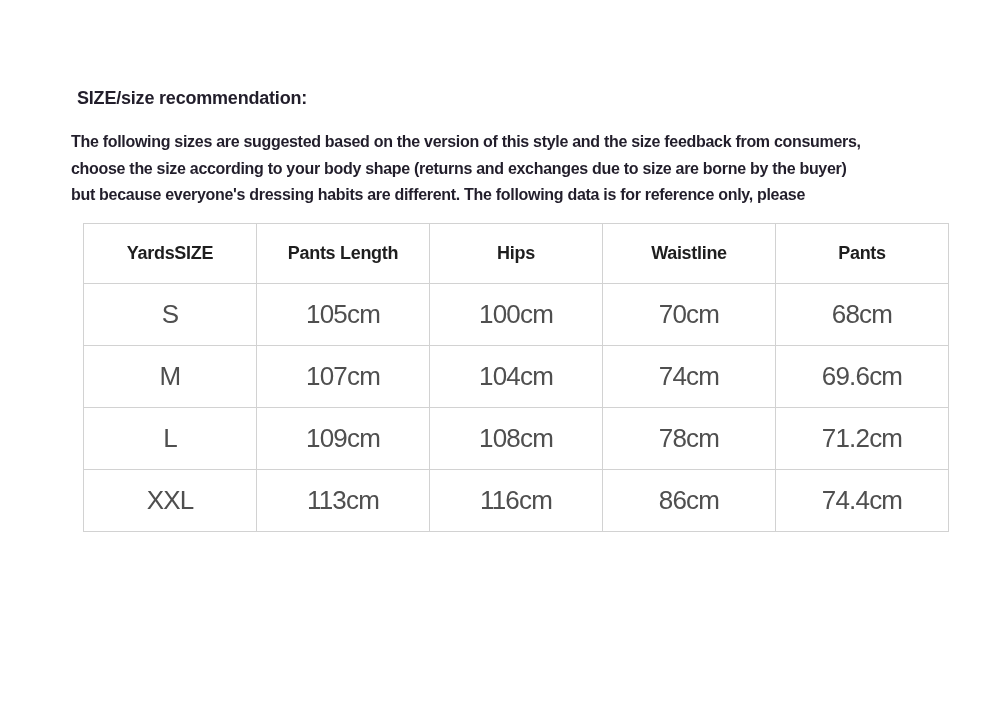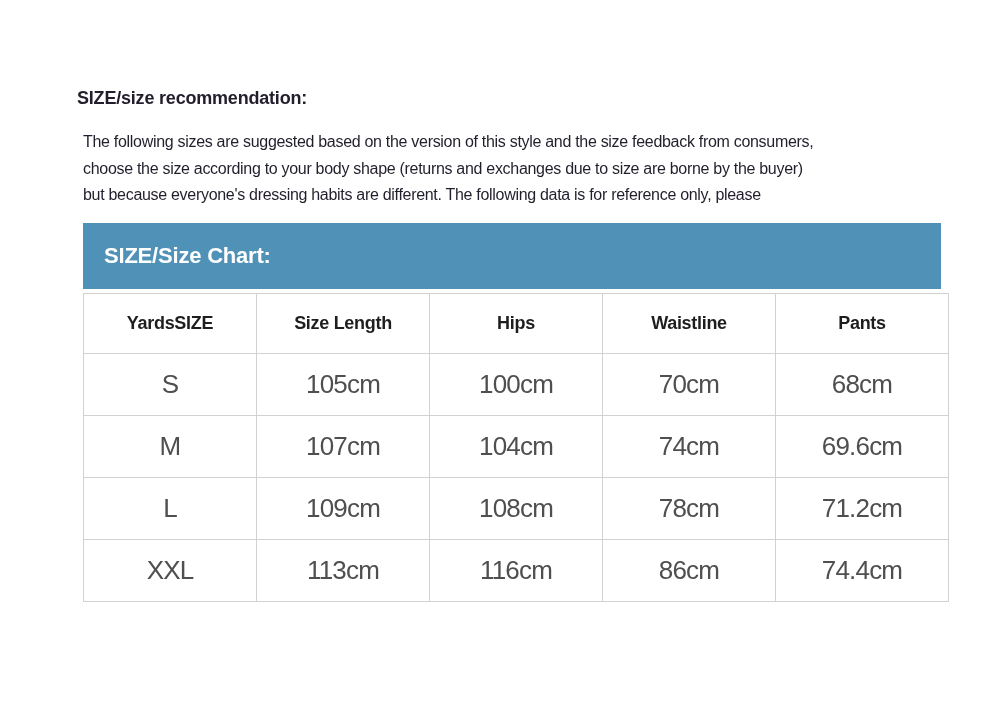--- a/index.html
+++ b/index.html
@@ -15,24 +15,24 @@
     position: absolute;
     left: 65px;
     top: 76px;
     font-size: 18px;
     font-weight: bold;
     letter-spacing: -0.2px;
     color: #221e2b;
   }
   .intro {
     position: absolute;
-    left: 67px;
+    left: 55px;
     top: 115px;
     font-size: 16px;
-    font-weight: normal;
+    font-weight: bold;
     letter-spacing: -0.3px;
     line-height: 22.5px;
     color: #221e2b;
   }
   .intro-line { white-space: nowrap; }
   .size-chart {
     position: absolute;
     left: 67px;
     top: 207px;
     width: 866px;
@@ -86,28 +86,25 @@
 
 <div class="page-title">SIZE/size recommendation:</div>
 
 <div class="intro">
   <div class="intro-line">The following sizes are suggested based on the version of this style and the size feedback from consumers,</div>
   <div class="intro-line">choose the size according to your body shape (returns and exchanges due to size are borne by the buyer)</div>
   <div class="intro-line">but because everyone's dressing habits are different. The following data is for reference only, please</div>
 </div>
 
 <div class="size-chart">
-  <div class="size-chart-header">
-    <span class="size-chart-title">SIZE/Size Chart:</span>
-  </div>
   <table class="size-table">
     <thead>
       <tr>
         <th>YardsSIZE</th>
-        <th>Size Length</th>
+        <th>Pants Length</th>
         <th>Hips</th>
         <th>Waistline</th>
         <th>Pants</th>
       </tr>
     </thead>
     <tbody>
       <tr>
         <td>S</td>
         <td>105cm</td>
         <td>100cm</td>

